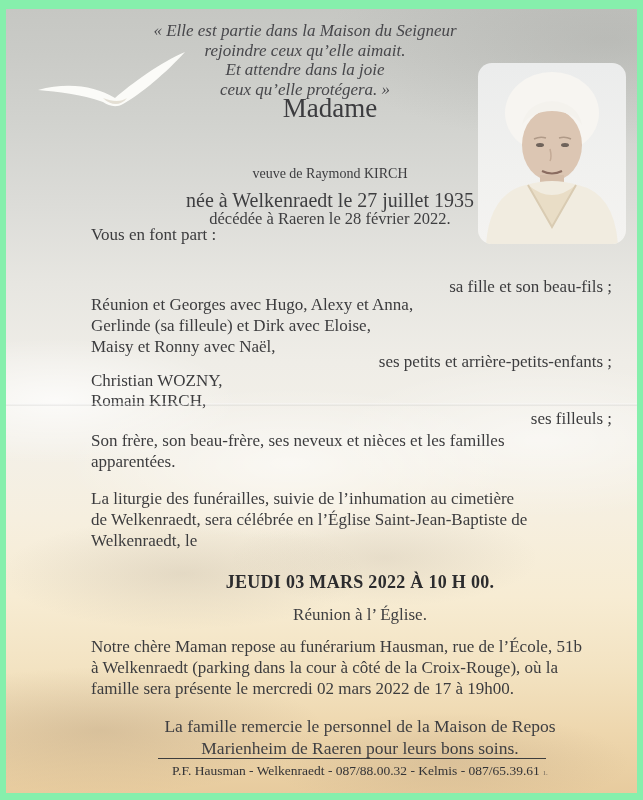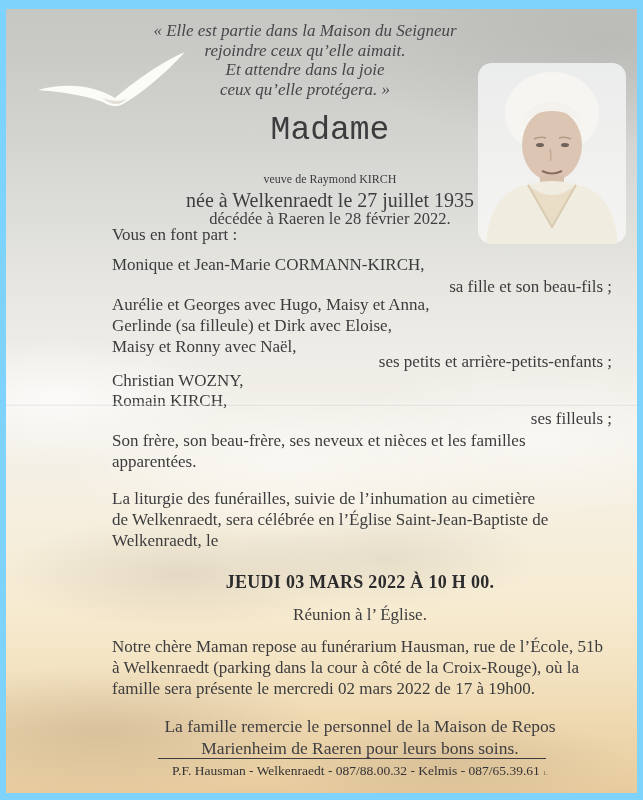--- a/index.html
+++ b/index.html
@@ -1,18 +1,18 @@
 <!DOCTYPE html>
 <html><head>
 <meta charset="utf-8">
 <style>
   html,body { margin:0; padding:0; background:#888; }
   .page {
     position:relative; width:643px; height:800px; margin:0 auto;
-    background:#7dd3fc; overflow:hidden;
+    background:#86efac; overflow:hidden;
     font-family:"Liberation Serif", serif; color:#3e3e40;
   }
   .sky {
     position:absolute; left:6px; top:9px; right:6px; bottom:7px;
     background:
       radial-gradient(ellipse 400px 150px at 95% 4%, rgba(148,150,146,0.28), transparent 70%),
       radial-gradient(ellipse 260px 90px at 8% 50%, rgba(255,255,255,0.75), rgba(255,255,255,0) 70%),
       radial-gradient(ellipse 320px 110px at 45% 58%, rgba(255,255,255,0.55), rgba(255,255,255,0) 70%),
       radial-gradient(ellipse 300px 110px at 85% 55%, rgba(255,255,255,0.5), rgba(255,255,255,0) 70%),
       radial-gradient(ellipse 260px 80px at 28% 72%, rgba(142,128,112,0.18), transparent 70%),
@@ -26,26 +26,26 @@
     position:absolute; left:6px; right:6px; top:403px; height:3px;
     background:linear-gradient(180deg, rgba(255,255,255,0.5), rgba(110,110,110,0.12));
     pointer-events:none;
   }
   .abs { position:absolute; white-space:nowrap; }
   .quote {
     position:absolute; left:0; width:610px; top:21px; text-align:center;
     font-style:italic; font-size:17px; line-height:19.5px; color:#47474b;
   }
   .hdr { position:absolute; left:20px; width:620px; text-align:center; }
-  .hdr-title   { top:112px; font-size:33px; color:#3c3c3f;font-family:Liberation Mono, monospace; }
+  .hdr-title   { top:93px; font-size:27px; color:#3c3c3f; }
   .hdr-name    { top:131px; font-size:31px; color:#353538; letter-spacing:0.5px; }
-  .hdr-widow   { top:172px; font-size:12px; color:#3c3c3f; }
+  .hdr-widow   { top:166px; font-size:14px; color:#3c3c3f; }
   .hdr-birth   { top:189px; font-size:20px; }
   .hdr-death   { top:209px; font-size:16.5px; }
-  .bodyline { left:112px; font-size:17px; color:#3c3c3e; }
+  .bodyline { left:91px; font-size:17px; color:#3c3c3e; }
   .role { right:31px; font-size:17px; color:#3c3c3e; text-align:right; }
   .center-col { position:absolute; left:108px; width:504px; text-align:center; }
   .date-line { top:572px; font-weight:bold; font-size:18px; color:#2c2c2e; letter-spacing:0.3px; }
   .meet-line { top:585px; font-size:17px;margin-top:20px; }
   .thanks { font-size:17.5px; color:#3f3f42; }
   .thanks1 { top:716px; }
   .thanks2 { top:738px; }
   .divider {
     position:absolute; left:158px; top:758px; width:388px; height:1px;
     background:#3d3d3d;
@@ -96,24 +96,23 @@
     <div>ceux qu’elle protégera. »</div>
   </div>
 
   <div class="hdr hdr-title">Madame</div>
   <div class="hdr hdr-widow">veuve de Raymond KIRCH</div>
   <div class="hdr hdr-birth">née à Welkenraedt le 27 juillet 1935</div>
   <div class="hdr hdr-death">décédée à Raeren le 28 février 2022.</div>
 
   <div class="abs bodyline" style="top:225px">Vous en font part :</div>
 
-  <div class="abs bodyline" style="top:255px">Monique et Jean-Marie CORMANN-KIRCH,</div>
   <div class="abs role" style="top:277px">sa fille et son beau-fils ;</div>
 
-  <div class="abs bodyline" style="top:295px">Aurélie et Georges avec Hugo, Maisy et Anna,</div>
+  <div class="abs bodyline" style="top:295px">Réunion et Georges avec Hugo, Alexy et Anna,</div>
   <div class="abs bodyline" style="top:316px">Gerlinde (sa filleule) et Dirk avec Eloise,</div>
   <div class="abs bodyline" style="top:337px">Maisy et Ronny avec Naël,</div>
   <div class="abs role" style="top:352px">ses petits et arrière-petits-enfants ;</div>
 
   <div class="abs bodyline" style="top:371px">Christian WOZNY,</div>
   <div class="abs bodyline" style="top:391px">Romain KIRCH,</div>
   <div class="abs role" style="top:409px">ses filleuls ;</div>
 
   <div class="crease"></div>
 

